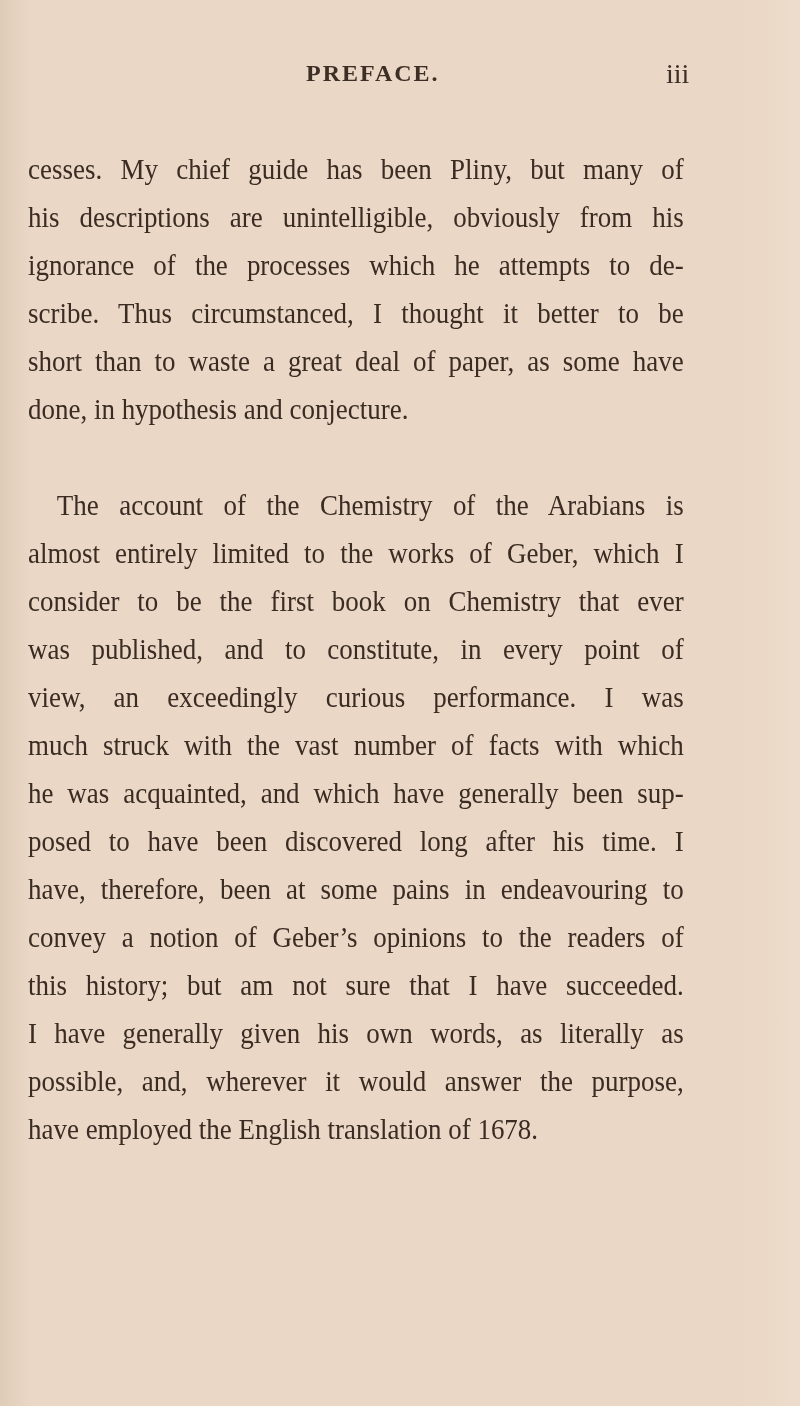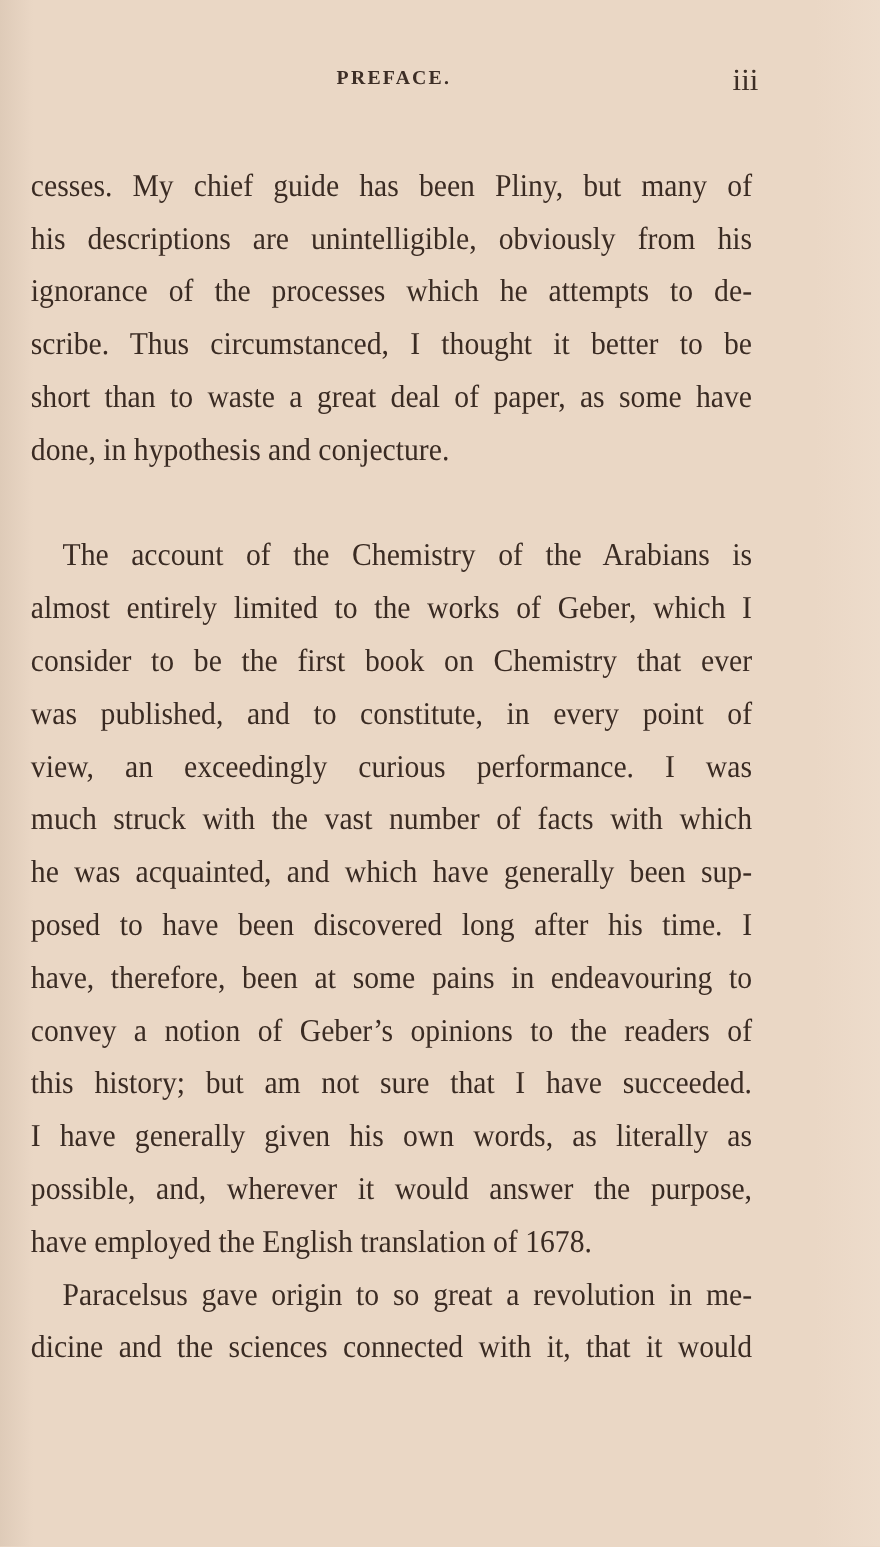--- a/index.html
+++ b/index.html
@@ -26,21 +26,21 @@
       top: 0;
       left: 0;
       width: 800px;
       height: 100px;
     }
     .running-title {
       position: absolute;
       left: 306px;
       top: 60px;
       font-family: "Liberation Serif", "DejaVu Serif", serif;
-      font-size: 18px;
+      font-size: 24px;
       letter-spacing: 2px;
       color: #3d2e26;
       font-weight: bold;
     }
     .folio {
       position: absolute;
       left: 666px;
       top: 58px;
       font-family: "Liberation Serif", "DejaVu Serif", serif;
       font-size: 28px;
@@ -110,19 +110,15 @@
       <span class="line">he was acquainted, and which have generally been sup-</span>
       <span class="line">posed to have been discovered long after his time.   I</span>
       <span class="line">have, therefore, been at some pains in endeavouring to</span>
       <span class="line">convey a notion of Geber’s opinions to the readers of</span>
       <span class="line">this history; but am not sure that I have succeeded.</span>
       <span class="line">I have generally given his own words, as literally as</span>
       <span class="line">possible, and, wherever it would answer the purpose,</span>
       <span class="line last">have employed the English translation of 1678.</span>
     </div>
 
-    <div>
-      <span class="line indent">Paracelsus gave origin to so great a revolution in me-</span>
-      <span class="line">dicine and the sciences connected with it, that it would</span>
-    </div>
 
   </div>
 </div>
 
 </body></html>

